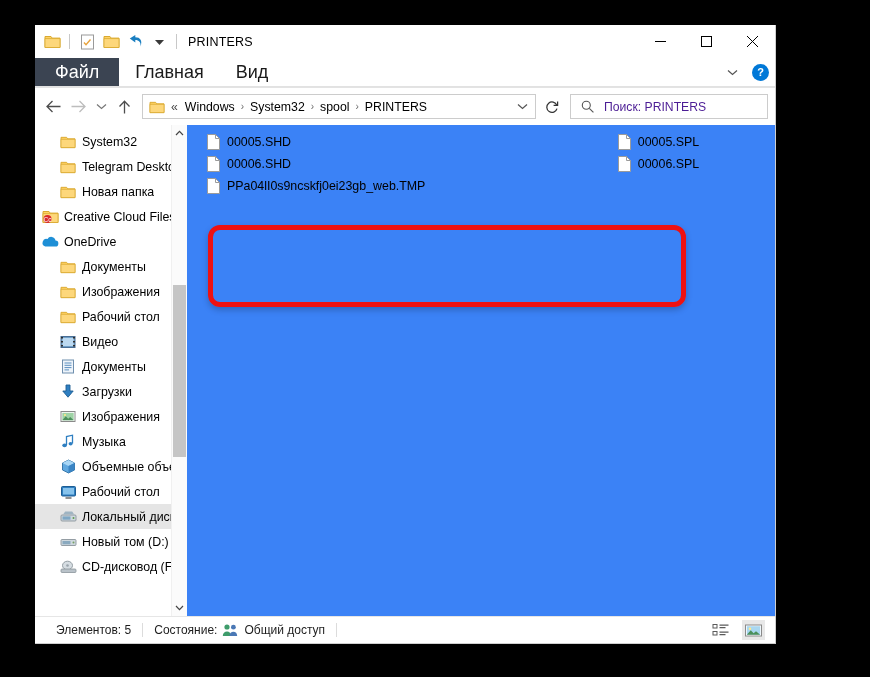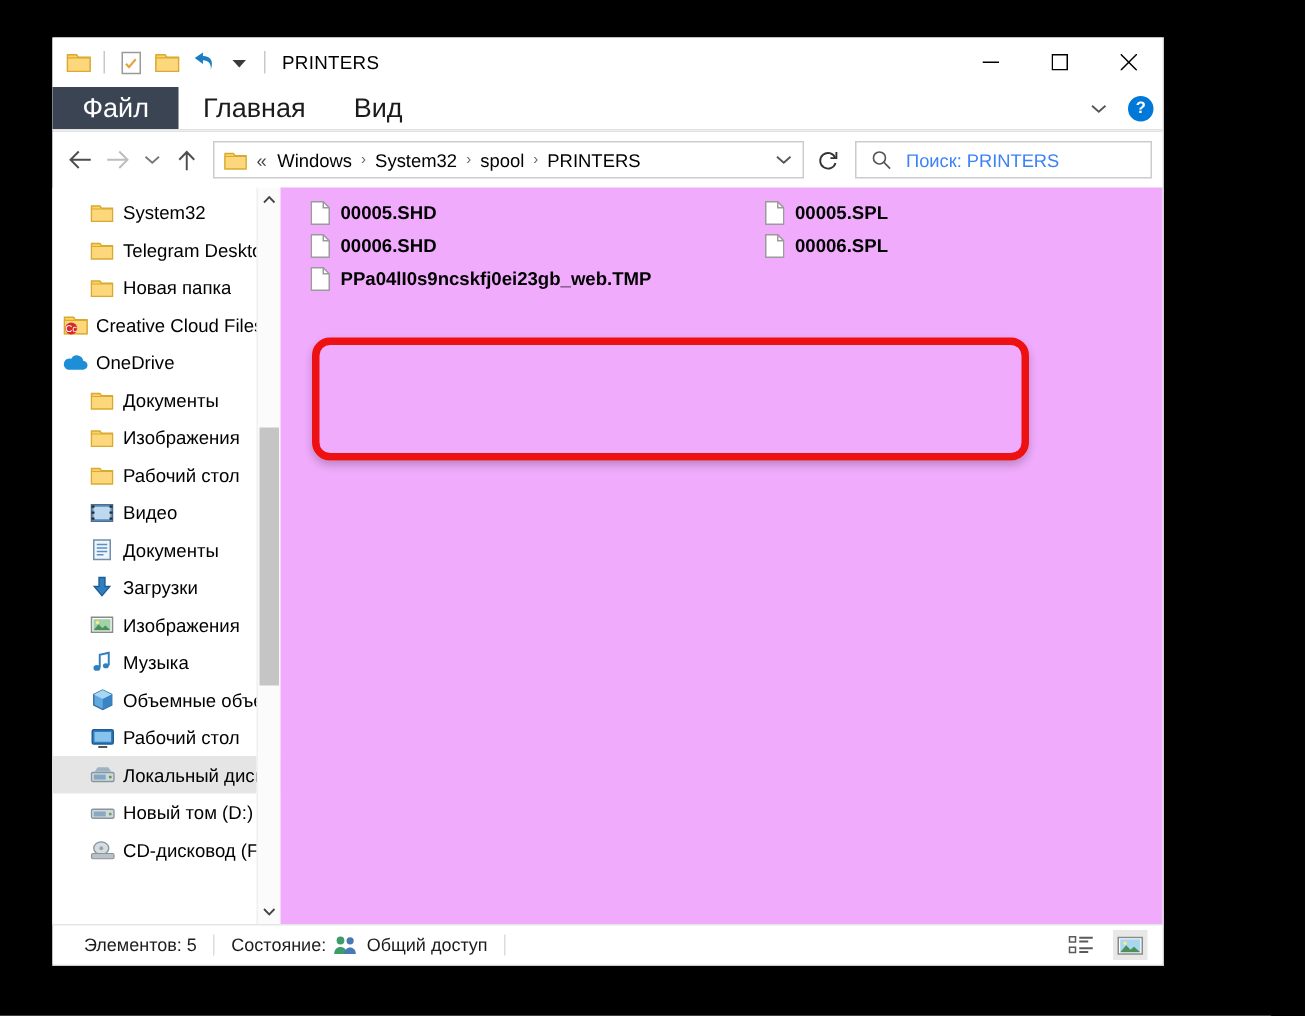--- a/index.html
+++ b/index.html
@@ -203,21 +203,21 @@
     background: #fff;
     display: flex;
     align-items: center;
     padding: 0 6px;
     box-sizing: border-box;
     gap: 7px;
     margin-left: 3px;
   }
   .search-text {
     font-size: 12.2px;
-    color: #3b82f6;
+    color: #4c1d95;
     white-space: nowrap;
   }
 
   
   .bodyarea {
     flex: 1;
     display: flex;
     min-height: 0;
     background: #ffffff;
     position: relative;
@@ -273,45 +273,44 @@
   .sb-thumb {
     position: absolute;
     left: 1px; right: 1px;
     top: 160px;
     height: 172px;
     background: #c5c5c5;
   }
 
   .filepane {
     flex: 1;
-    background: #f0abfc;
+    background: #3b82f6;
     position: relative;
     padding-top: 6px;
-    font-weight: bold;
   }
   .file-grid {
     display: flex;
     flex-direction: column;
     flex-wrap: wrap;
     height: 78px;
     align-content: flex-start;
     padding-left: 14px;
   }
   .file-item {
     height: 22px;
     display: flex;
     align-items: center;
     font-size: 12.4px;
     color: #000;
     white-space: nowrap;
     width: 300px;
     cursor: default;
     padding-left: 3px;
   }
-  .file-item.col2 { width: 300px; }
+  .file-item.col2 { width: 300px; justify-content: center; }
   .file-ico {
     width: 19px;
     min-width: 19px;
     display: flex; align-items: center; justify-content: center;
     margin-right: 4px;
   }
 
   
   #highlight-rect {
     position: absolute;

